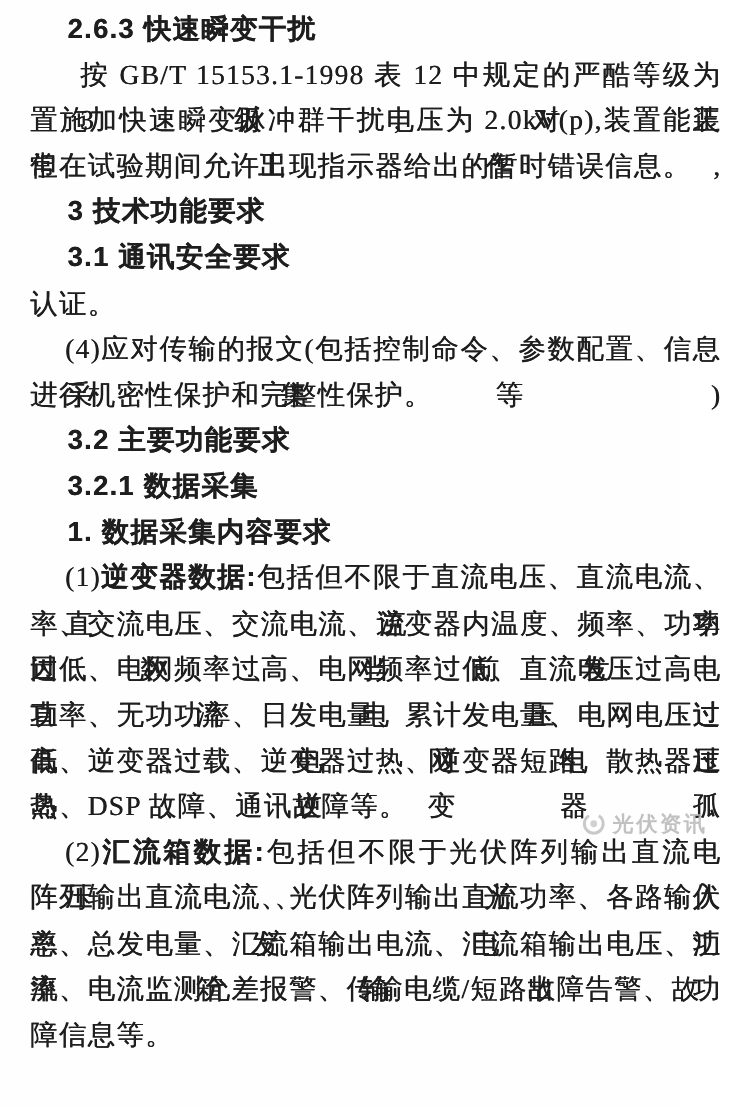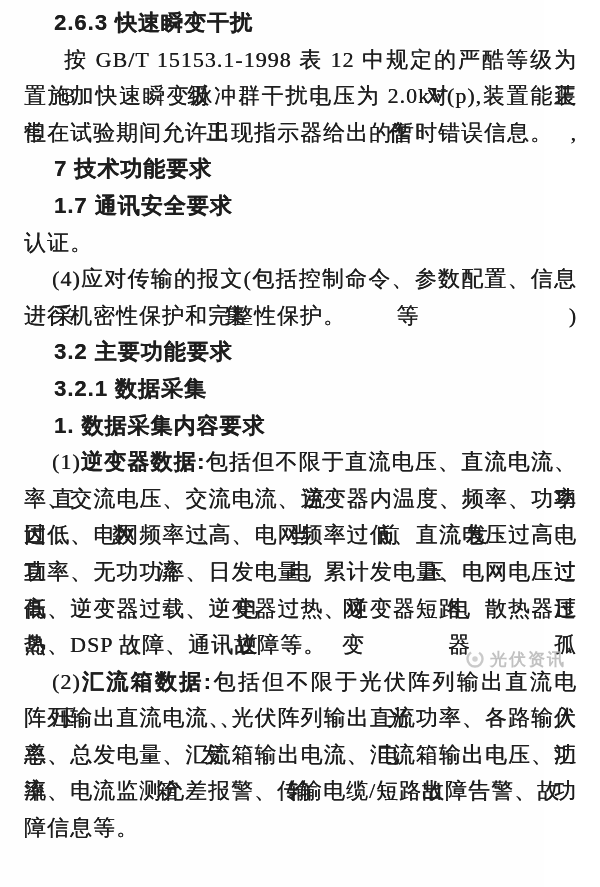--- a/index.html
+++ b/index.html
@@ -68,22 +68,22 @@
 </style>
 </head>
 <body>
 
 <div class="page">
   <div class="doc" id="doc">
       <div class="line heading ind-heading"><span class="seg-bold">2.6.3 快速瞬变干扰</span></div>
       <div class="line body ind-para fill"><span class="seg">按 GB/T 15153.1-1998 表 12 中规定的严酷等级为 3 级,对装</span></div>
       <div class="line body ind-none fill"><span class="seg">置施加快速瞬变脉冲群干扰电压为 2.0kV(p),装置能正常工作,</span></div>
       <div class="line body ind-none"><span class="seg">但在试验期间允许出现指示器给出的暂时错误信息。</span></div>
-      <div class="line heading ind-heading"><span class="seg-bold">7 技术功能要求</span></div>
-      <div class="line heading ind-heading"><span class="seg-bold">1.7 通讯安全要求</span></div>
+      <div class="line heading ind-heading"><span class="seg-bold">3 技术功能要求</span></div>
+      <div class="line heading ind-heading"><span class="seg-bold">3.1 通讯安全要求</span></div>
       <div class="line body ind-none"><span class="seg">认证。</span></div>
       <div class="line body ind-num fill"><span class="seg">(4)应对传输的报文(包括控制命令、参数配置、信息采集等)</span></div>
       <div class="line body ind-none"><span class="seg">进行机密性保护和完整性保护。</span></div>
       <div class="line heading ind-heading"><span class="seg-bold">3.2 主要功能要求</span></div>
       <div class="line heading ind-heading"><span class="seg-bold">3.2.1 数据采集</span></div>
       <div class="line heading ind-heading"><span class="seg-bold">1. 数据采集内容要求</span></div>
       <div class="line body ind-num fill"><span class="seg">(1)</span><span class="seg-bold">逆变器数据:</span><span class="seg">包括但不限于直流电压、直流电流、直流功</span></div>
       <div class="line body ind-none fill"><span class="seg">率、交流电压、交流电流、逆变器内温度、频率、功率因数、当前发电</span></div>
       <div class="line body ind-none fill"><span class="seg">过低、电网频率过高、电网频率过低、直流电压过高、直流电压过</span></div>
       <div class="line body ind-none fill"><span class="seg">功率、无功功率、日发电量、累计发电量、电网电压过高、电网电压</span></div>

